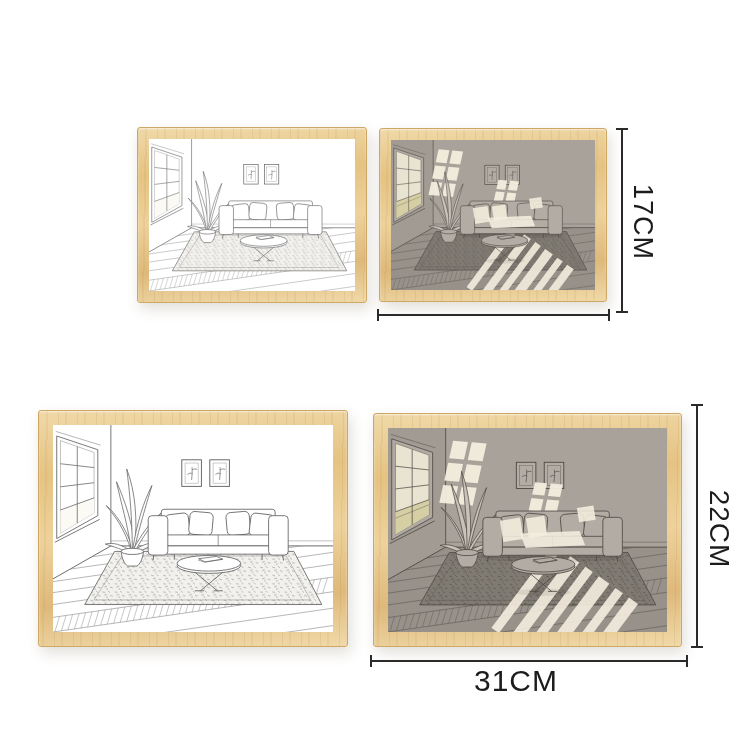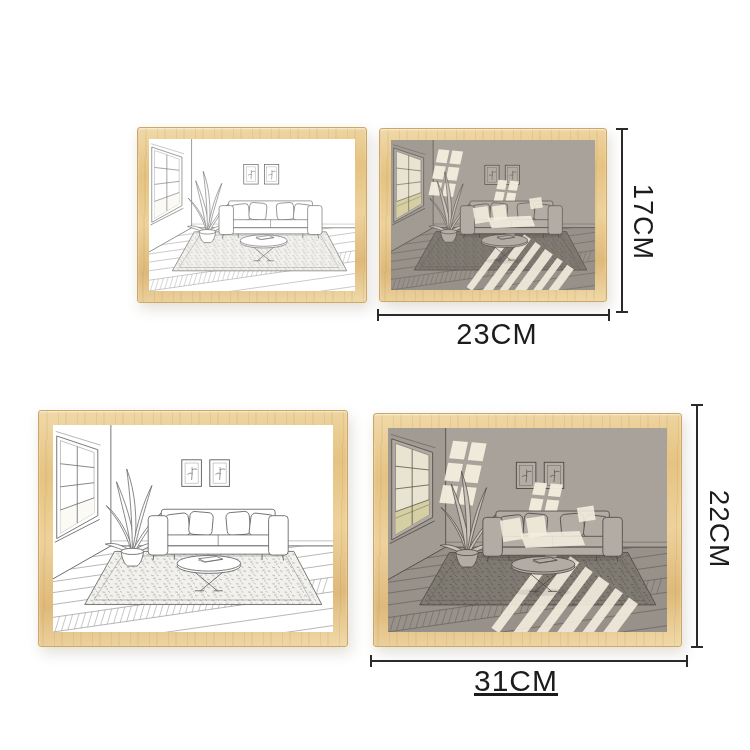--- a/index.html
+++ b/index.html
@@ -43,21 +43,21 @@
   #line-31{left:370px;top:660px;width:318px;}
 
   .dim-label{
     position:absolute;color:var(--label-text);
     font-weight:500;letter-spacing:1px;white-space:nowrap;
   }
   .dim-label.vertical{writing-mode:vertical-rl;}
   #lbl-17{left:627px;top:222px;transform:translateY(-50%);font-size:27px;}
   #lbl-23{left:497px;top:318px;transform:translateX(-50%);font-size:29px;}
   #lbl-22{left:703px;top:529px;transform:translateY(-50%);font-size:28px;}
-  #lbl-31{left:516px;top:664px;transform:translateX(-50%);font-size:30px;text-decoration:underline;}
+  #lbl-31{left:516px;top:664px;transform:translateX(-50%);font-size:30px;}
 </style>
 </head>
 <body>
 
 <div class="canvas">
 
   <div class="frame small" id="frame-small-line">
     <div class="art">
         <svg viewBox="0 0 300 226" preserveAspectRatio="none" xmlns="http://www.w3.org/2000/svg">
           <defs>
@@ -626,20 +626,19 @@
           <path d="M156,146 l19,-2.5 l7,3 l-19,3 z" fill="#b2aca4" stroke="#4d4943" stroke-width="0.8"></path>
           <path d="M155.5,147.5 l7,2.2 l19,-3" stroke="#4d4943" stroke-width="0.6" fill="none"></path>
         </svg>
       </div>
   </div>
 
   <div class="measure-v" id="line-17"></div>
   <span class="dim-label vertical" id="lbl-17">17CM</span>
 
   <div class="measure-h" id="line-23"></div>
-  <span class="dim-label" id="lbl-23">23CM</span>
 
   <div class="measure-v" id="line-22"></div>
   <span class="dim-label vertical" id="lbl-22">22CM</span>
 
   <div class="measure-h" id="line-31"></div>
   <span class="dim-label" id="lbl-31">31CM</span>
 </div>
 
 </body></html>

